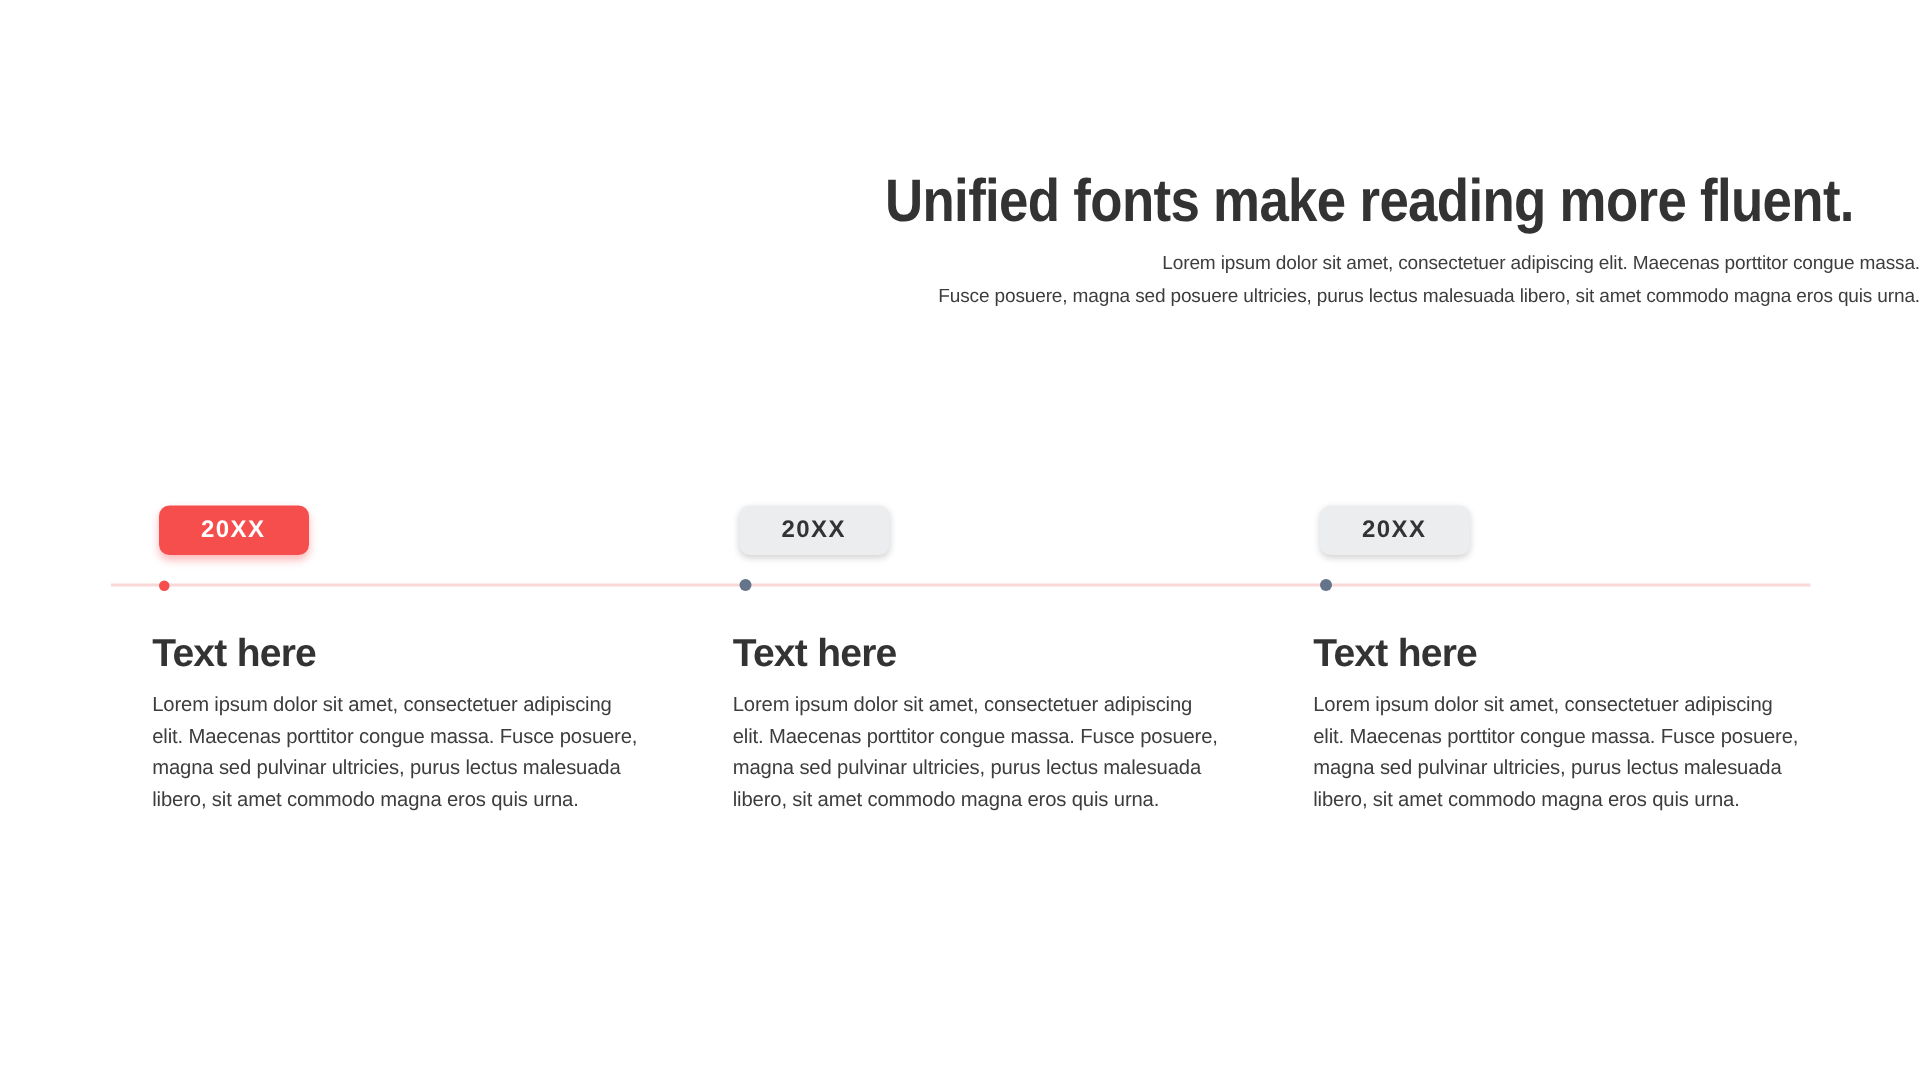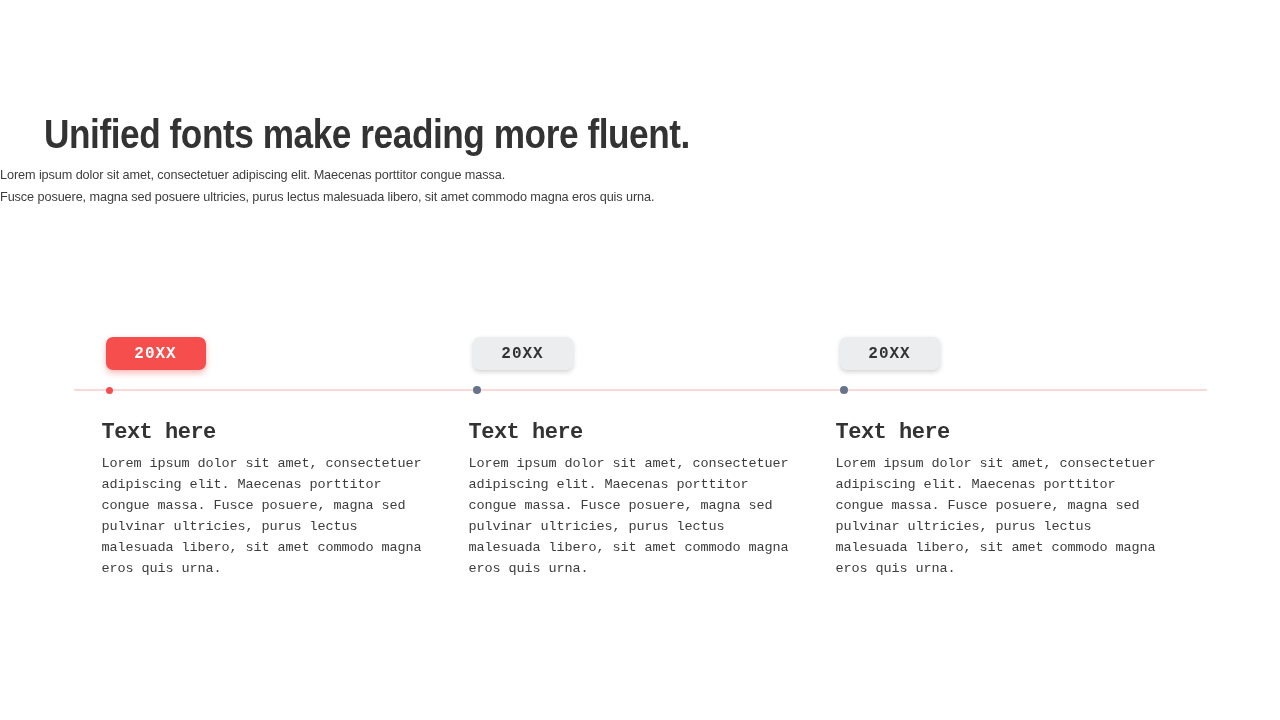--- a/index.html
+++ b/index.html
@@ -6,21 +6,21 @@
   html, body {
     width: 1280px; height: 720px;
     background: #ffffff;
     font-family: "Liberation Sans", sans-serif;
     overflow: hidden;
   }
 
   
   .header {
     padding-top: 110px;
-    text-align: left;
+    text-align: right;
   }
   .title {
     display: inline-block;
     font-size: 40px;
     font-weight: bold;
     line-height: 1.2;
     color: #333333;
     letter-spacing: -0.5px;
     transform: scaleX(0.88);
     transform-origin: center;
@@ -41,23 +41,22 @@
     margin: 129px auto 0;
   }
   .track {
     position: absolute;
     left: 0; right: 0; top: 52px;
     height: 2px;
     background: var(--line, #f9d8d8);
   }
   .cols {
     display: flex;
-    gap: 37px;
+    gap: 57px;
     padding-left: 28px;
-    font-family: Liberation Mono, monospace;
   }
   .col {
     position: relative;
     width: 330px;
   }
   .badge {
     display: flex;
     align-items: center;
     justify-content: center;
     width: 100px;
@@ -84,21 +83,21 @@
     border-radius: 50%;
     background: var(--inactive-dot, #64748b);
   }
   .col.active .dot {
     background: var(--active-dot, #f64d4d);
     width: 7px; height: 7px;
     top: 49.5px;
   }
   .col-heading {
     margin-top: 50px;
-    font-size: 22px;
+    font-size: 26px;
     font-weight: bold;
     letter-spacing: -0.5px;
     color: #333333;
   }
   .col-body {
     margin-top: 8px;
     font-size: 13.5px;
     line-height: 21px;
     color: #3d3d3d;
     letter-spacing: -0.1px;

